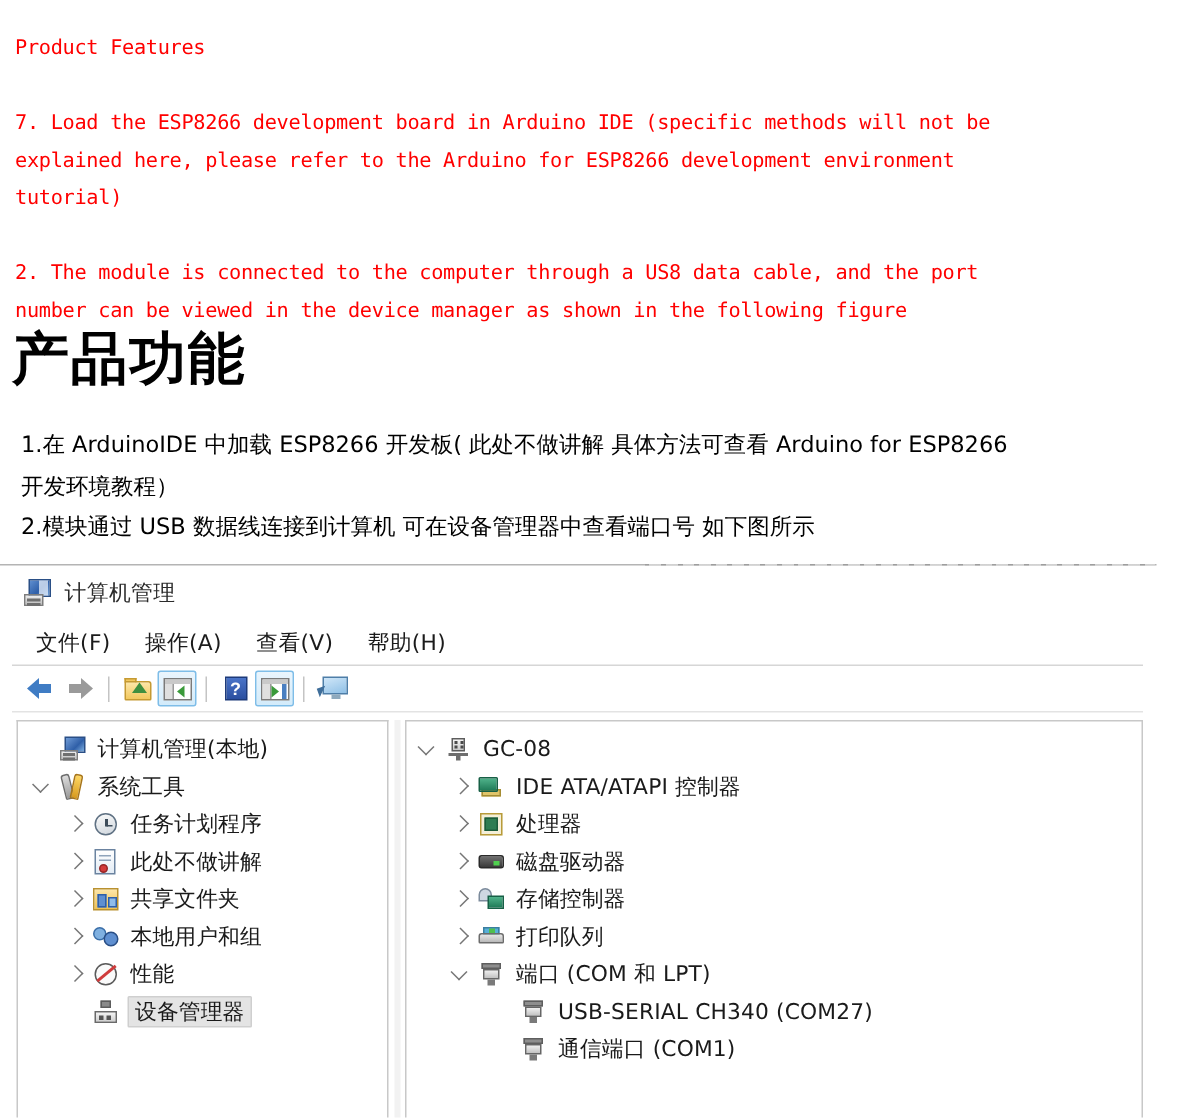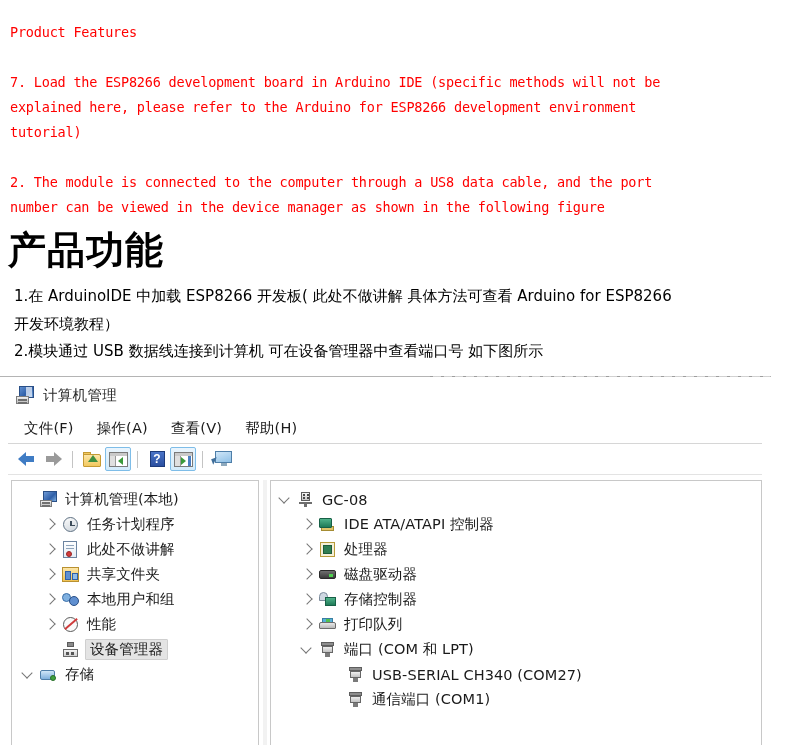--- a/index.html
+++ b/index.html
@@ -28,22 +28,22 @@
     line-height: 25px;
     letter-spacing: -0.2px;
   }
   .doc-en .para { margin: 0 0 0 0; }
   .doc-en .gap { height: 25px; }
 
   
   .cn-heading {
     position: absolute;
     left: 8px;
-    top: 232px;
-    font-family: Liberation Mono, monospace;
+    top: 219px;
+    font-family: Liberation Sans, sans-serif;
     font-size: 38px;
     font-weight: bold;
     color: #000000;
     letter-spacing: 1px;
     line-height: 42px;
   }
 
   
   .cn-body {
     position: absolute;
@@ -585,20 +585,30 @@
         <span class="chev"></span>
         <span class="ticon">
           <span class="g-compmgmt">
               <span class="s"></span>
               <span class="b"></span>
             </span>
         </span>
         <span class="lbl">计算机管理(本地)</span>
       </div>
 
+      <div class="tnode" style="padding-left:8px">
+        <span class="chev d"></span>
+        <span class="ticon">
+          <span class="g-tools">
+              <span class="wr"></span>
+              <span class="sd"></span>
+            </span>
+        </span>
+        <span class="lbl">系统工具</span>
+      </div>
 
       <div class="tnode" style="padding-left:30px">
         <span class="chev r"></span>
         <span class="ticon">
             <span class="g-clock"></span>
           </span>
         <span class="lbl">任务计划程序</span>
       </div>
 
       <div class="tnode" style="padding-left:30px">
@@ -647,30 +657,20 @@
         <span class="chev"></span>
         <span class="ticon">
           <span class="g-devmgr">
               <span class="top"></span>
               <span class="bt"></span>
             </span>
         </span>
         <span class="lbl sel">设备管理器</span>
       </div>
 
-      <div class="tnode" style="padding-left:8px">
-        <span class="chev d"></span>
-        <span class="ticon">
-          <span class="g-storage">
-              <span class="d"></span>
-              <span class="g"></span>
-            </span>
-        </span>
-        <span class="lbl">存储</span>
-      </div>
 
     </div>
   </div>
 
   <div class="cm-splitter"></div>
 
   <div class="cm-pane-right">
     <div class="tree">
 
       <div class="tnode" style="padding-left:6px">

